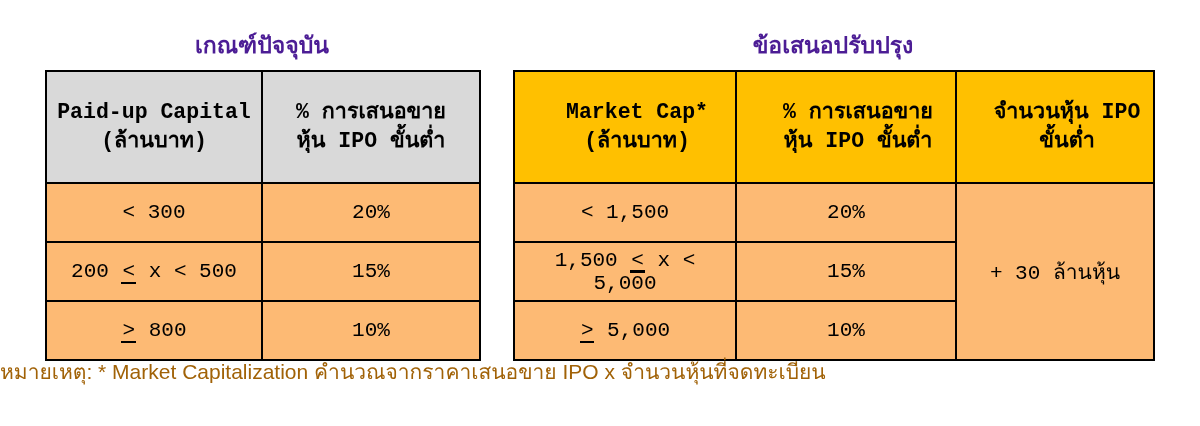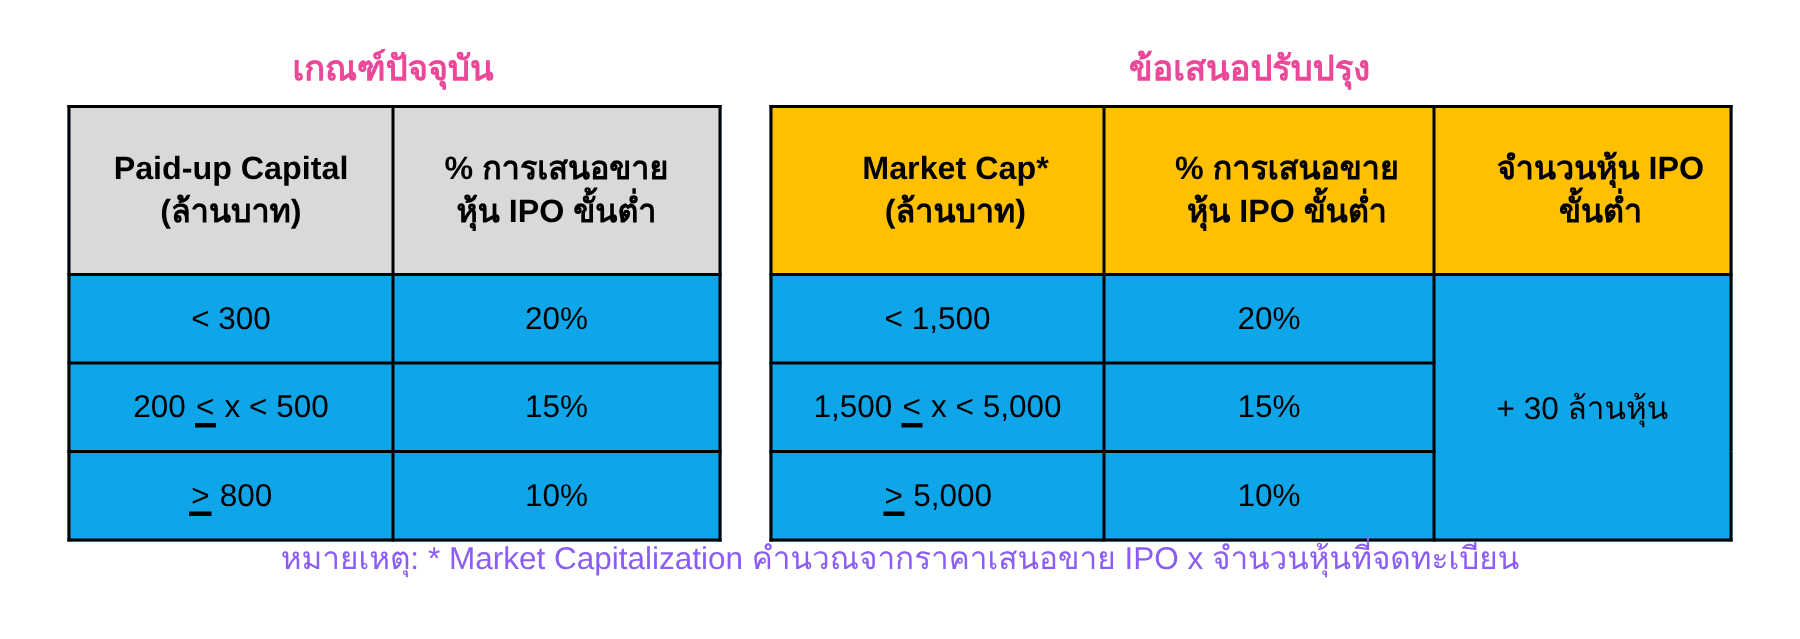--- a/index.html
+++ b/index.html
@@ -13,42 +13,43 @@
     font-family: "Liberation Sans", "DejaVu Sans", sans-serif;
     overflow: hidden;
     position: relative;
   }
 
   
   .title {
     position: absolute;
     font-weight: bold;
     font-size: 23px;
-    color: #ec4899;
+    color: #4c1d95;
     text-align: center;
     white-space: nowrap;
     letter-spacing: 0px;
   }
   #title-current {
     left: 45px;
     top: 27px;
     width: 434px;
   }
   #title-proposed {
     left: 513px;
     top: 27px;
     width: 640px;
   }
 
   
   table.crit-table {
     position: absolute;
     border-collapse: collapse;
     table-layout: fixed;
-    background: #0ea5e9;
+    background: #fdba74;
+    font-family: Liberation Mono, monospace;
   }
   table.crit-table td,
   table.crit-table th {
     border: 2px solid #000000;
     text-align: center;
     vertical-align: middle;
     padding: 2px 4px;
     font-size: 21px;
     color: #000000;
     font-weight: normal;
@@ -129,23 +130,23 @@
     height: 2.5px;
     background: currentColor;
   }
 
   
   #footnote {
     position: absolute;
     left: 0px;
     top: 355px;
     width: 1200px;
-    text-align: center;
-    font-size: 21px;
-    color: #8b5cf6;
+    text-align: left;
+    font-size: 21px;
+    color: #a16207;
     font-weight: normal;
     white-space: nowrap;
   }
 </style>
 </head>
 <body>
 
 <div class="title" id="title-current">เกณฑ์ปัจจุบัน</div>
 
 <table class="crit-table" id="table-current">

